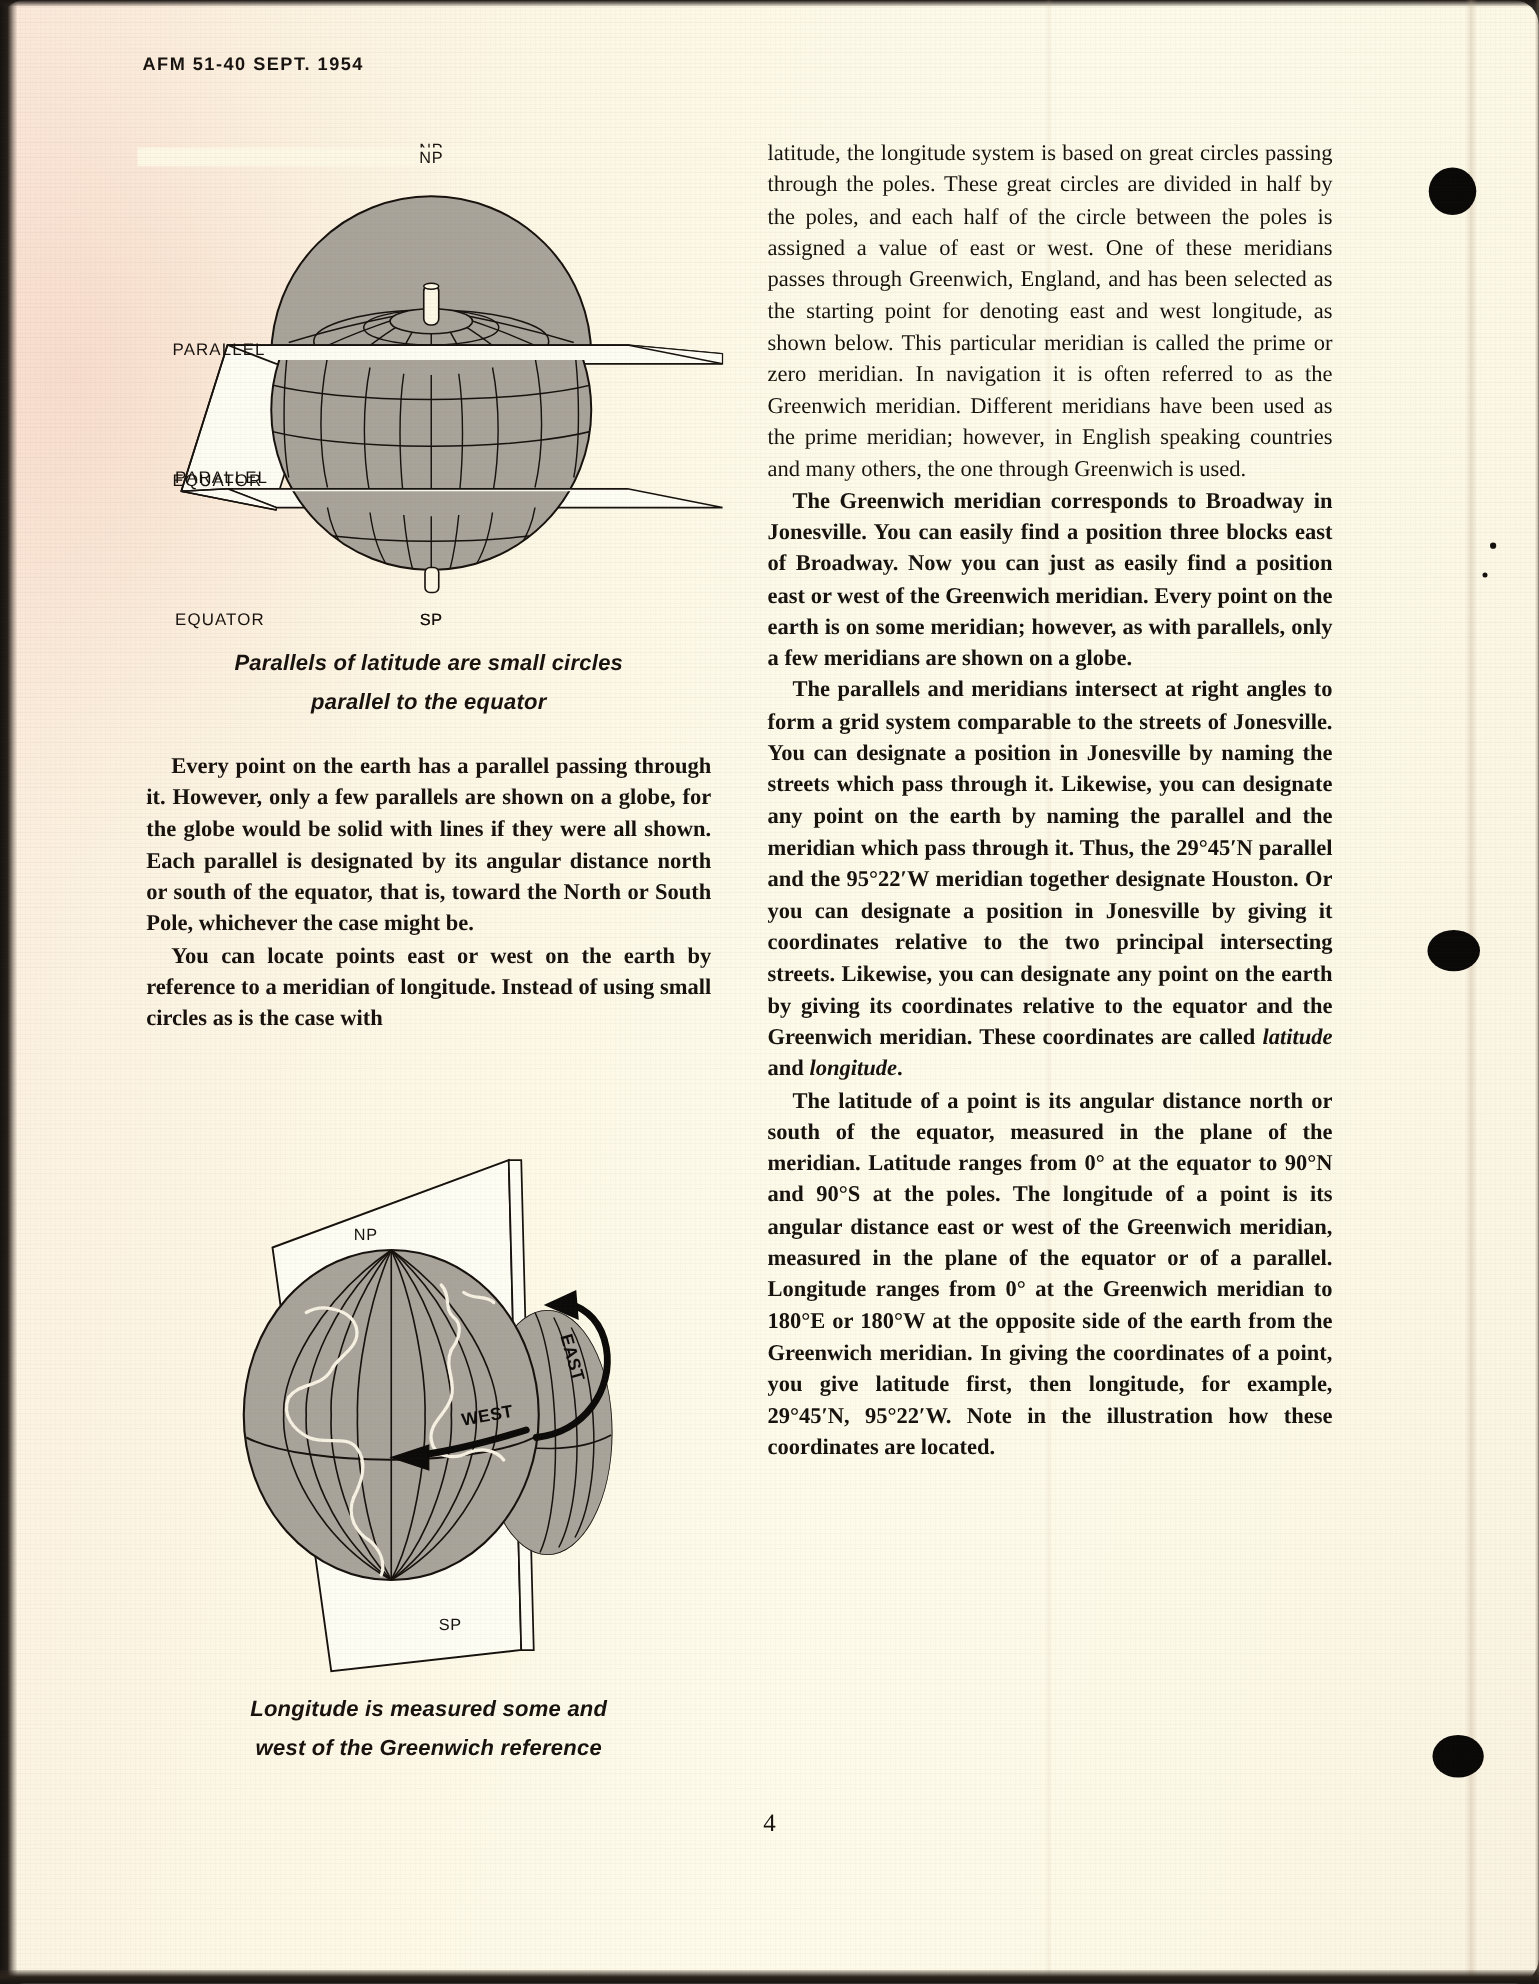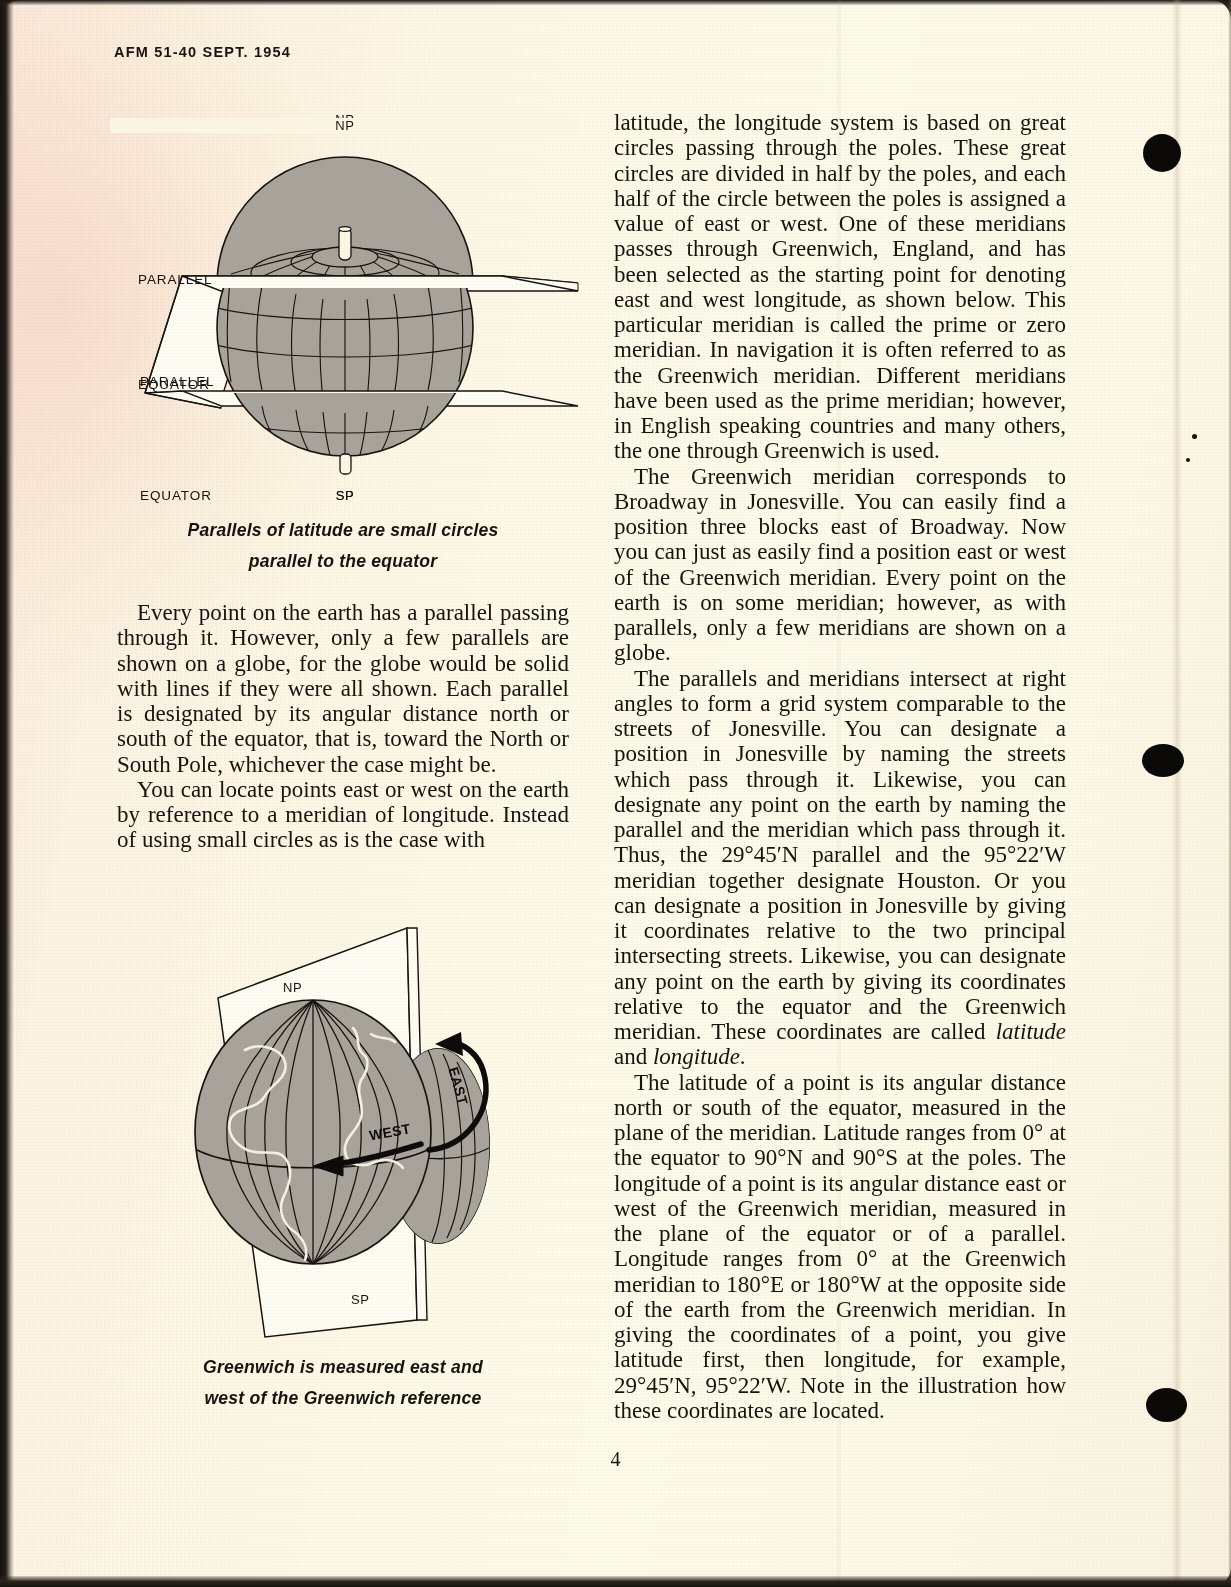--- a/index.html
+++ b/index.html
@@ -79,31 +79,31 @@
     top: 44px;
     font-family: "Liberation Sans", sans-serif;
     font-weight: bold;
     font-size: 14.5px;
     letter-spacing: 1.2px;
     color: #171310;
   }
 
   .body-text {
     font-family: "Liberation Serif", serif;
-    font-size: 23px;
+    font-size: 18px;
     line-height: 25.25px;
     color: #17120e;
     text-align: justify;
     text-justify: inter-word;
     margin: 0;
     -webkit-hyphens: none;
     hyphens: none;
   }
   .body-text + .body-text { margin-top: 0; }
-  .indent { text-indent: 20px; }
+  .indent { text-indent: 20px; font-weight: bold; }
   .body-text i { font-style: italic; }
 
   
   .caption {
     font-family: "Liberation Sans", sans-serif;
     font-style: italic;
     font-weight: bold;
     font-size: 17.6px;
     color: #17120e;
     text-align: center;
@@ -373,21 +373,21 @@
   </div>
 
   <div style="position:absolute;left:185px;top:900px;width:330px;height:450px;pointer-events:none;">
     <div style="position:absolute;left:98px;top:80px;font-family:'Liberation Sans',sans-serif;font-size:13px;color:#17120e;letter-spacing:.6px;">NP</div>
     <div style="position:absolute;left:166px;top:392px;font-family:'Liberation Sans',sans-serif;font-size:13px;color:#17120e;letter-spacing:.6px;">SP</div>
     <div style="position:absolute;left:184px;top:224px;transform:rotate(-10deg);font-family:'Liberation Sans',sans-serif;font-weight:bold;font-size:14px;color:#0d0b09;letter-spacing:.3px;">WEST</div>
     <div style="position:absolute;left:254px;top:178px;transform:rotate(74deg);font-family:'Liberation Sans',sans-serif;font-weight:bold;font-size:14px;color:#0d0b09;letter-spacing:.3px;">EAST</div>
   </div>
 
   <div style="position:absolute;left:117px;top:1352px;width:452px;">
-    <div class="caption" style="text-align:center;">Greenwich is measured east and</div>
+    <div class="caption" style="text-align:center;">Longitude is measured some and</div>
     <div class="caption" style="text-align:center;">west of the Greenwich reference</div>
   </div>
 
   <div style="position:absolute;left:614px;top:110px;width:452px;">
     <p class="body-text">latitude, the longitude system is based on great circles passing through the poles. These great circles are divided in half by the poles, and each half of the circle between the poles is assigned a value of east or west. One of these meridians passes through Greenwich, England, and has been selected as the starting point for denoting east and west longitude, as shown below. This particular meridian is called the prime or zero meridian. In navigation it is often referred to as the Greenwich meridian. Different meridians have been used as the prime meridian; however, in English speaking countries and many others, the one through Greenwich is used.</p>
     <p class="body-text indent">The Greenwich meridian corresponds to Broadway in Jonesville. You can easily find a position three blocks east of Broadway. Now you can just as easily find a position east or west of the Greenwich meridian. Every point on the earth is on some meridian; however, as with parallels, only a few meridians are shown on a globe.</p>
     <p class="body-text indent">
       <span>The parallels and meridians intersect at right angles to form a grid system comparable to the streets of Jonesville. You can designate a position in Jonesville by naming the streets which pass through it. Likewise, you can designate any point on the earth by naming the parallel and the meridian which pass through it. Thus, the 29°45′N parallel and the 95°22′W meridian together designate Houston. Or you can designate a position in Jonesville by giving it coordinates relative to the two principal intersecting streets. Likewise, you can designate any point on the earth by giving its coordinates relative to the equator and the Greenwich meridian. These coordinates are called </span><i>latitude</i><span> and </span><i>longitude</i><span>.</span>
     </p>
     <p class="body-text indent">The latitude of a point is its angular distance north or south of the equator, measured in the plane of the meridian. Latitude ranges from 0° at the equator to 90°N and 90°S at the poles. The longitude of a point is its angular distance east or west of the Greenwich meridian, measured in the plane of the equator or of a parallel. Longitude ranges from 0° at the Greenwich meridian to 180°E or 180°W at the opposite side of the earth from the Greenwich meridian. In giving the coordinates of a point, you give latitude first, then longitude, for example, 29°45′N, 95°22′W. Note in the illustration how these coordinates are located.</p>

